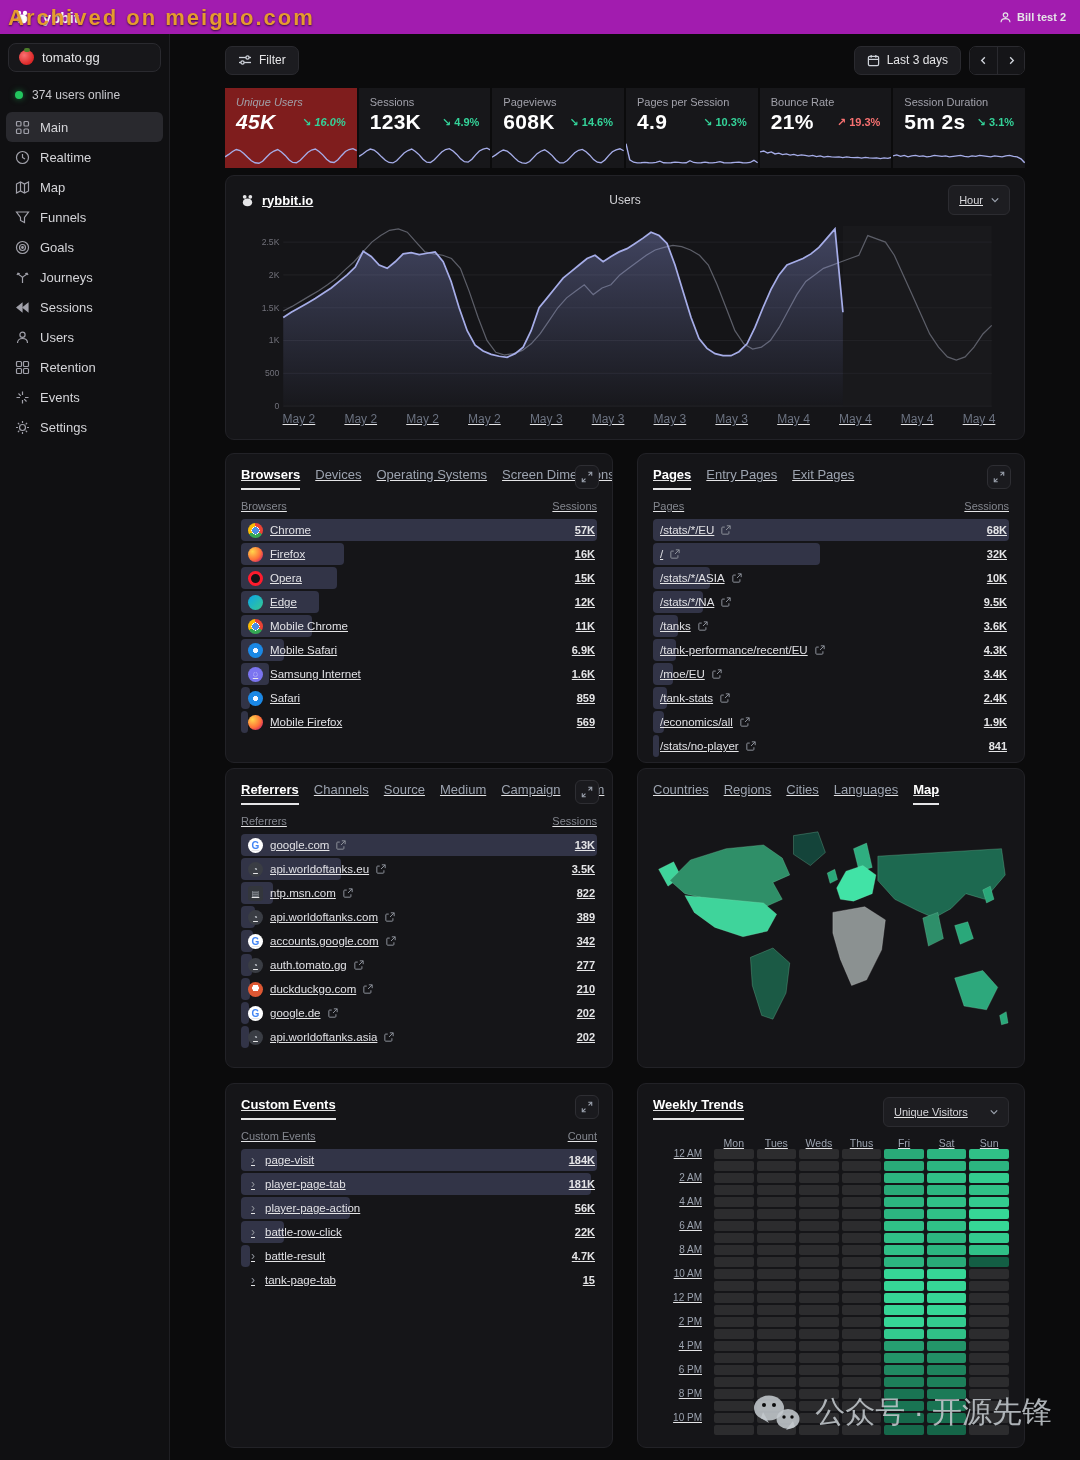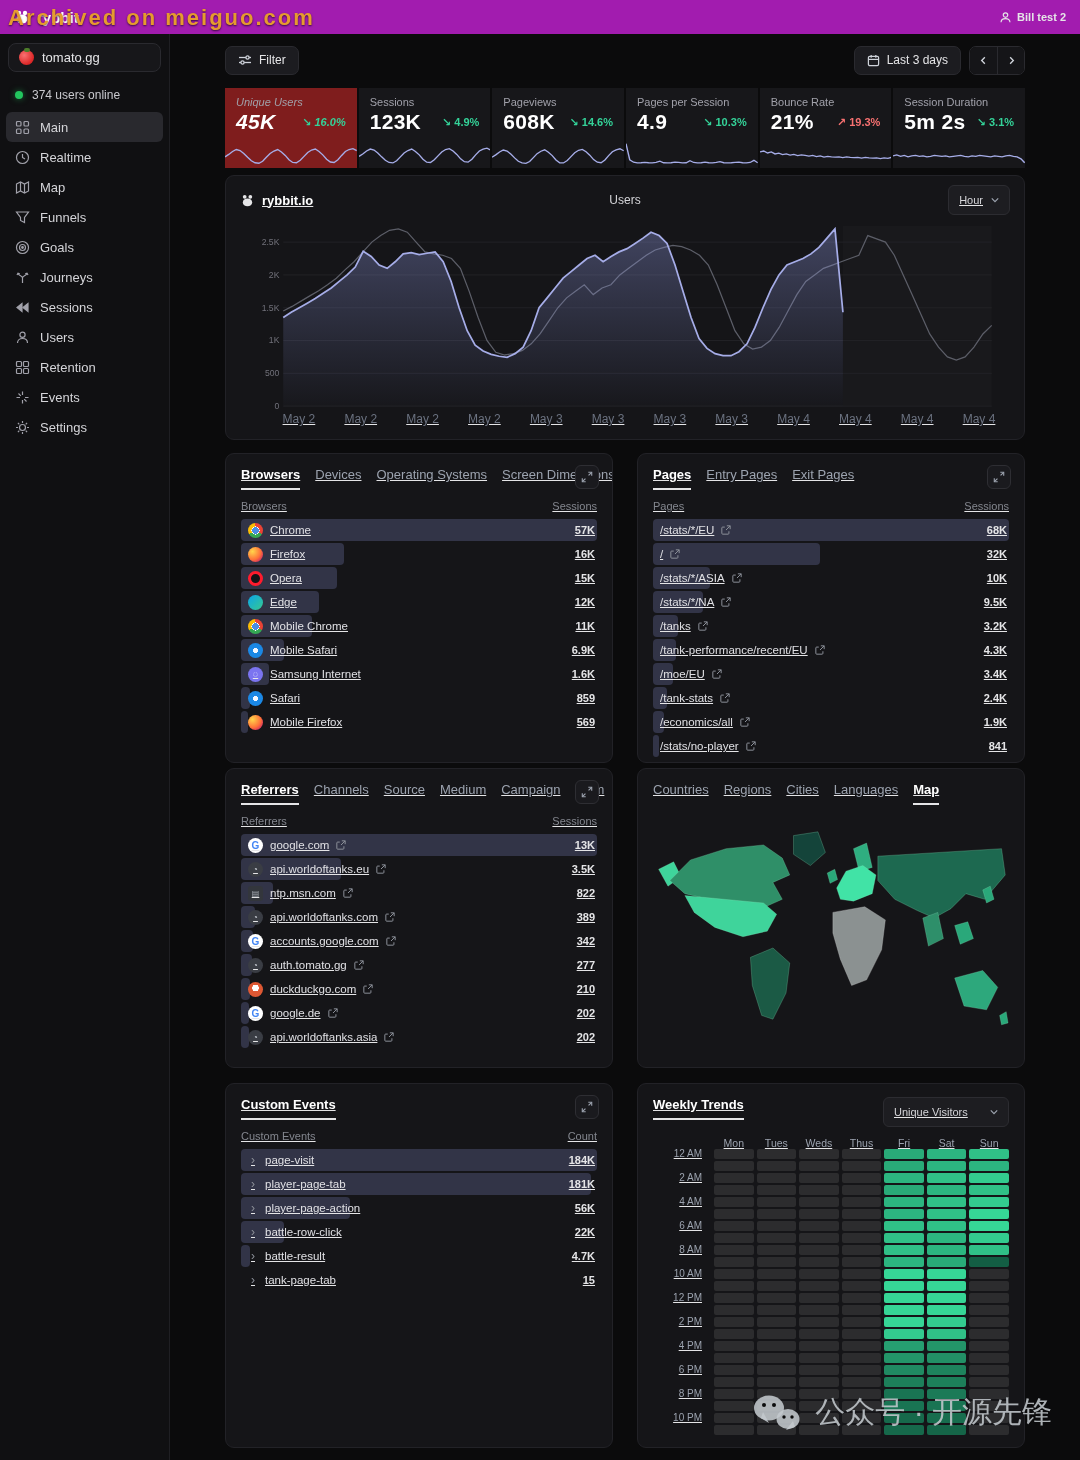--- a/index.html
+++ b/index.html
@@ -570,21 +570,21 @@
               <div class="lab">
                 <span>/tanks</span>
                 <span class="ext">
                   <svg width="10" height="10" viewBox="0 0 12 12" fill="none" stroke="#8b8f98" stroke-width="1.2">
                     <path d="M4.5 2.5 H2 a1 1 0 0 0 -1 1 V10 a1 1 0 0 0 1 1 H8.5 a1 1 0 0 0 1 -1 V7.5"></path>
                     <polyline points="7,1 11,1 11,5"></polyline>
                     <line x1="11" y1="1" x2="6" y2="6"></line>
                   </svg>
                 </span>
               </div>
-              <div class="num">3.2K</div>
+              <div class="num">3.6K</div>
             </div>
             <div class="lrow">
               <div class="bar" style="width: 6.5%;"></div>
               <div class="lab">
                 <span>/tank-performance/recent/EU</span>
                 <span class="ext">
                   <svg width="10" height="10" viewBox="0 0 12 12" fill="none" stroke="#8b8f98" stroke-width="1.2">
                     <path d="M4.5 2.5 H2 a1 1 0 0 0 -1 1 V10 a1 1 0 0 0 1 1 H8.5 a1 1 0 0 0 1 -1 V7.5"></path>
                     <polyline points="7,1 11,1 11,5"></polyline>
                     <line x1="11" y1="1" x2="6" y2="6"></line>

